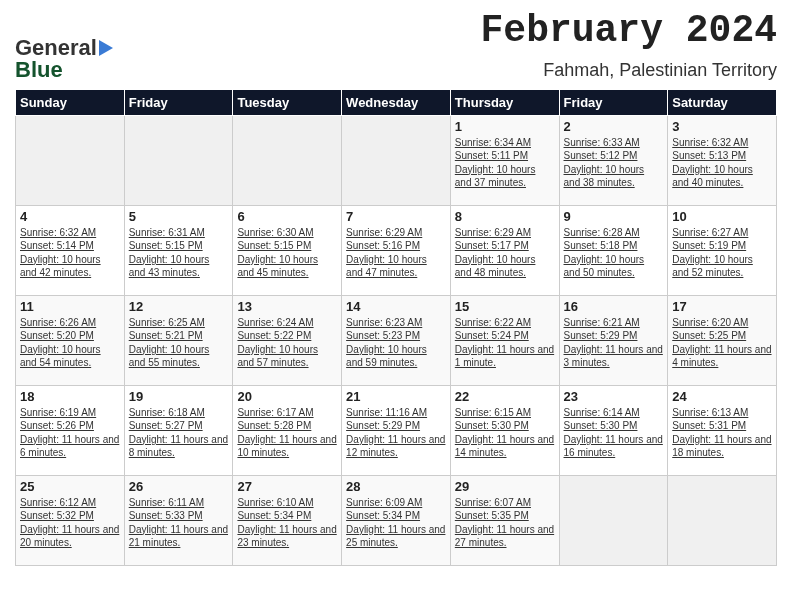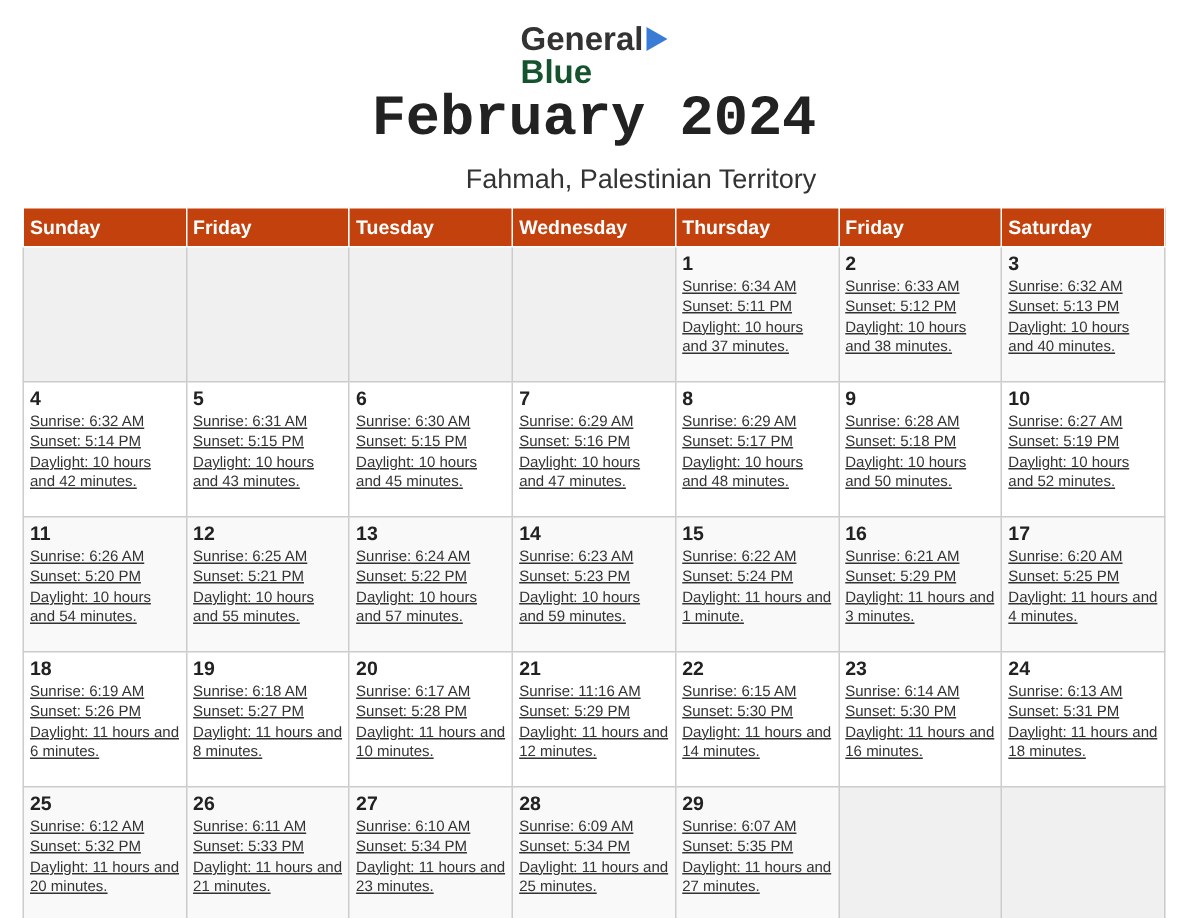--- a/index.html
+++ b/index.html
@@ -6,23 +6,22 @@
     body {
       font-family: Arial, sans-serif;
       background: #fff;
       width: 792px;
       min-height: 612px;
       padding: 10px 15px;
     }
     .header {
       display: flex;
       justify-content: space-between;
-      align-items: center;
+      align-items: flex-end;
       margin-bottom: 8px;
-      flex-direction: column;
     }
     .logo {
       display: flex;
       flex-direction: column;
       align-items: flex-start;
       margin-top: 5px;
     }
     .logo-general {
       font-size: 22px;
       font-weight: bold;
@@ -59,21 +58,21 @@
       font-size: 18px;
       color: #333;
       margin-top: 8px;
     }
     table {
       width: 100%;
       border-collapse: collapse;
       table-layout: fixed;
     }
     thead tr th {
-      background-color: #c2410c;
+      background-color: #0f172a;
       color: #fff;
       font-size: 13px;
       font-weight: bold;
       padding: 5px 4px;
       text-align: left;
       border: 1px solid #fff;
     }
     tbody tr td {
       vertical-align: top;
       border: 1px solid #ccc;

